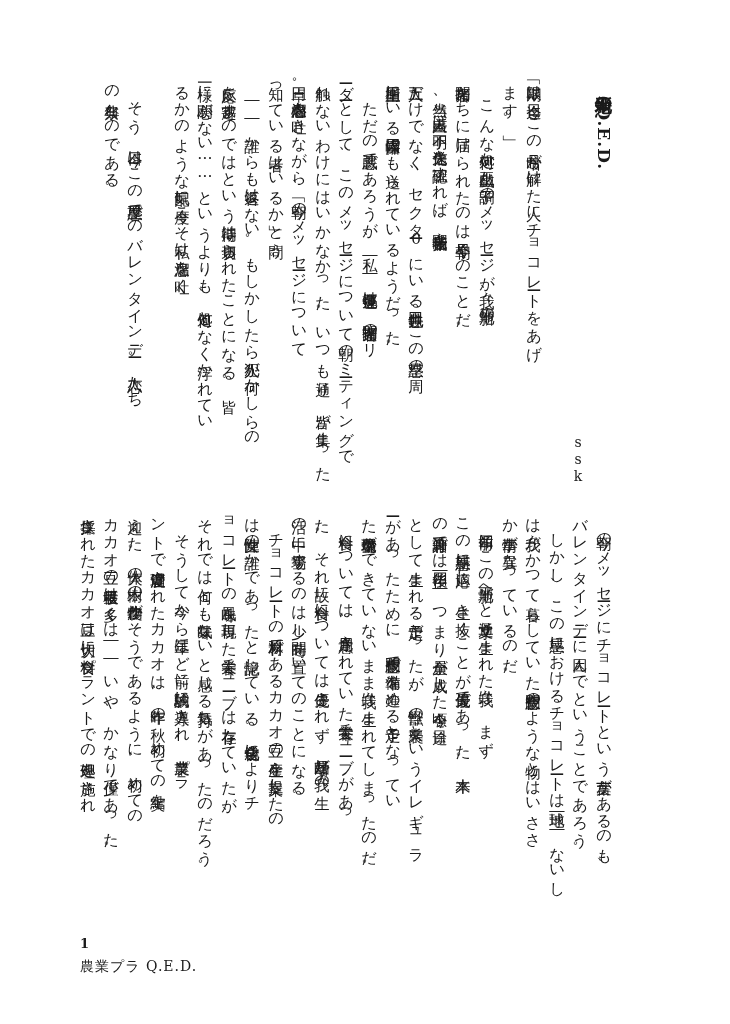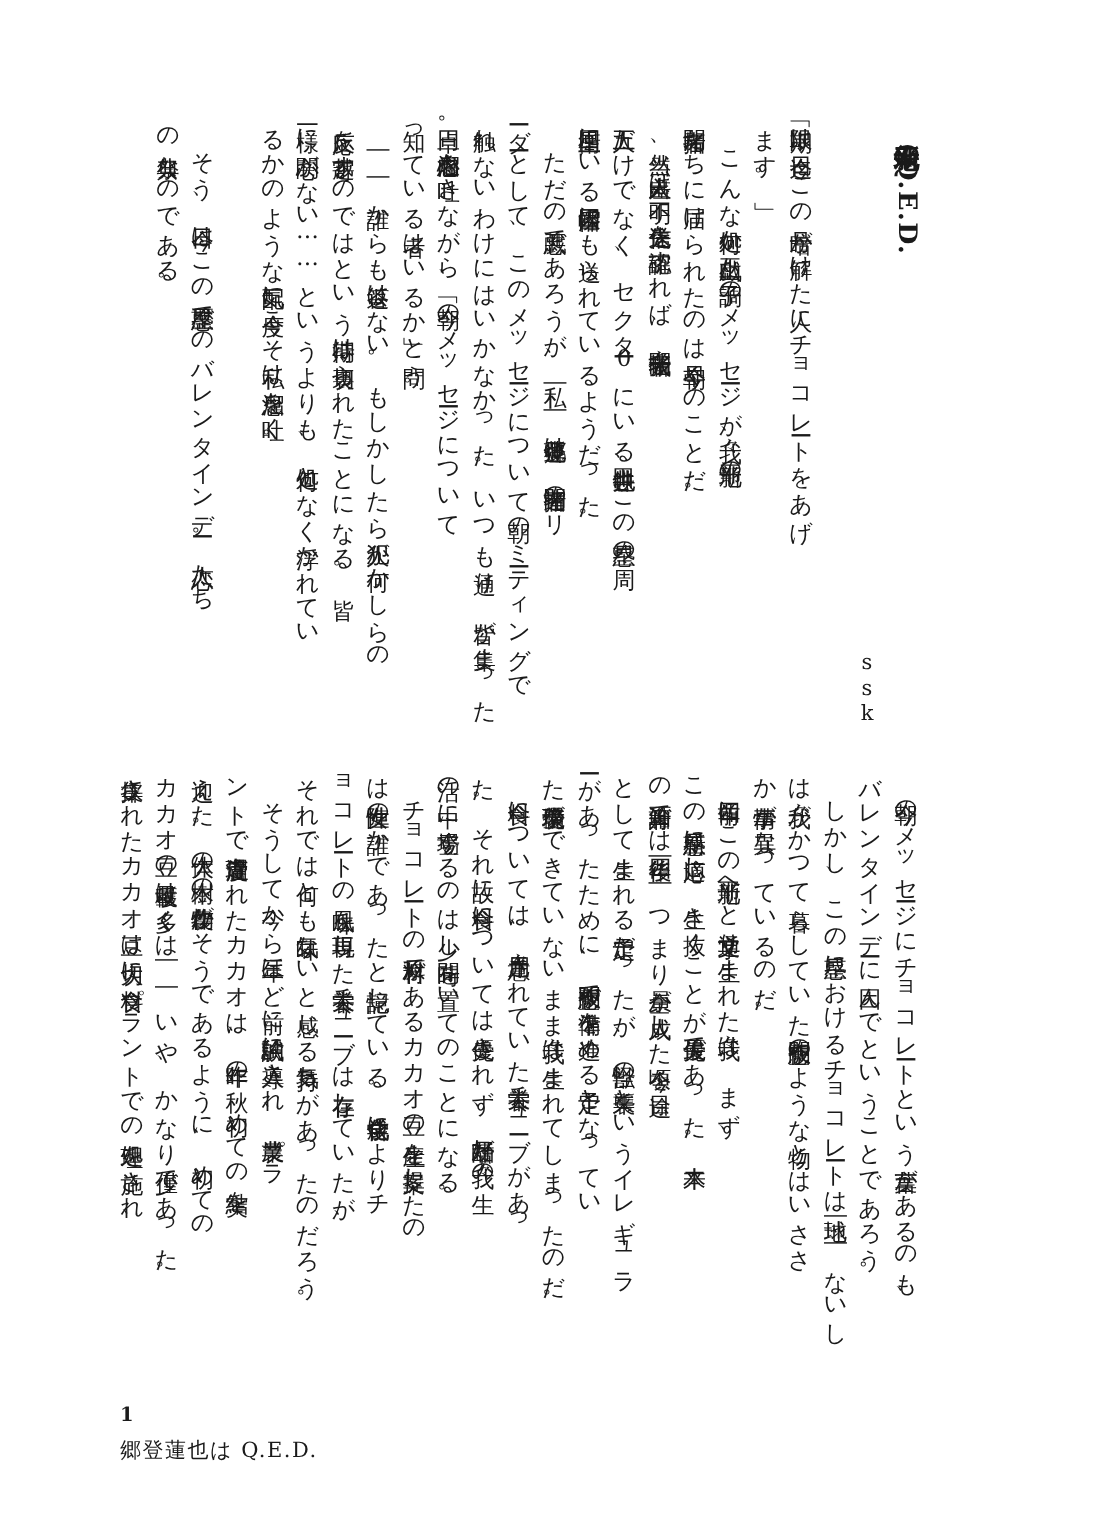--- a/index.html
+++ b/index.html
@@ -64,14 +64,14 @@
   <div class="col bot" style="left:240px">は女性陣の誰かであったと記憶している。化学合成によりチ</div>
   <div class="col bot" style="left:217px">ョコレートの風味を再現した栄養チューブは存在していたが、</div>
   <div class="col bot" style="left:193px">それでは何とも味気ないと感じる気持ちがあったのだろう。</div>
   <div class="col bot" style="left:170px">　そうして今から三年ほど前に試験的に導入され、農業プラ</div>
   <div class="col bot" style="left:146px">ントで温度管理されたカカオは、昨年の秋、初めての結実を</div>
   <div class="col bot" style="left:123px">迎えた。大体の樹木の農作物がそうであるように、初めての</div>
   <div class="col bot" style="left:99px">カカオ豆の収穫量は多くは――いや、かなり僅少であった。</div>
   <div class="col bot" style="left:76px">採集されたカカオ豆は大切に食料プラントでの処理を施され、</div>
 
   <div class="pageno">1</div>
-  <div class="footer">郷登蓮也は Q.E.D.</div>
+  <div class="footer">農業プラ Q.E.D.</div>
 </div>
 
 </body></html>

